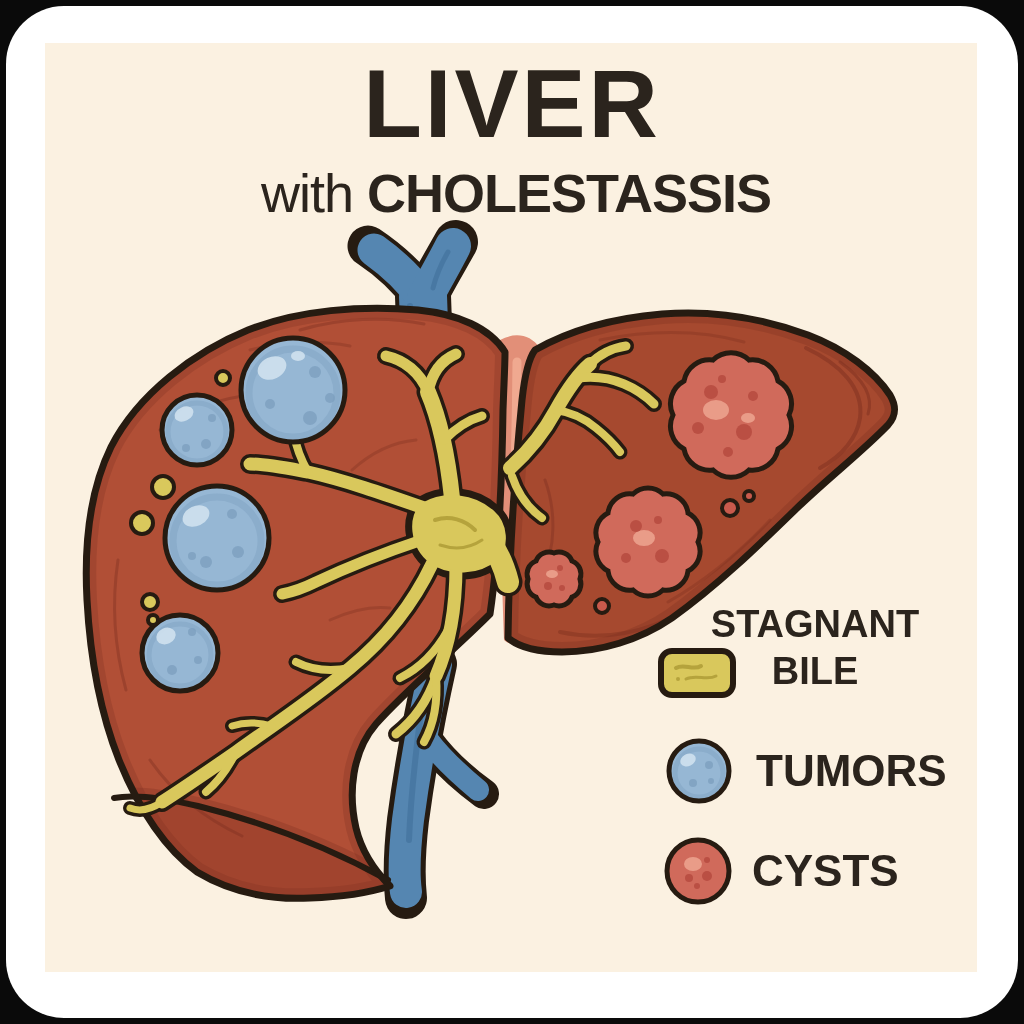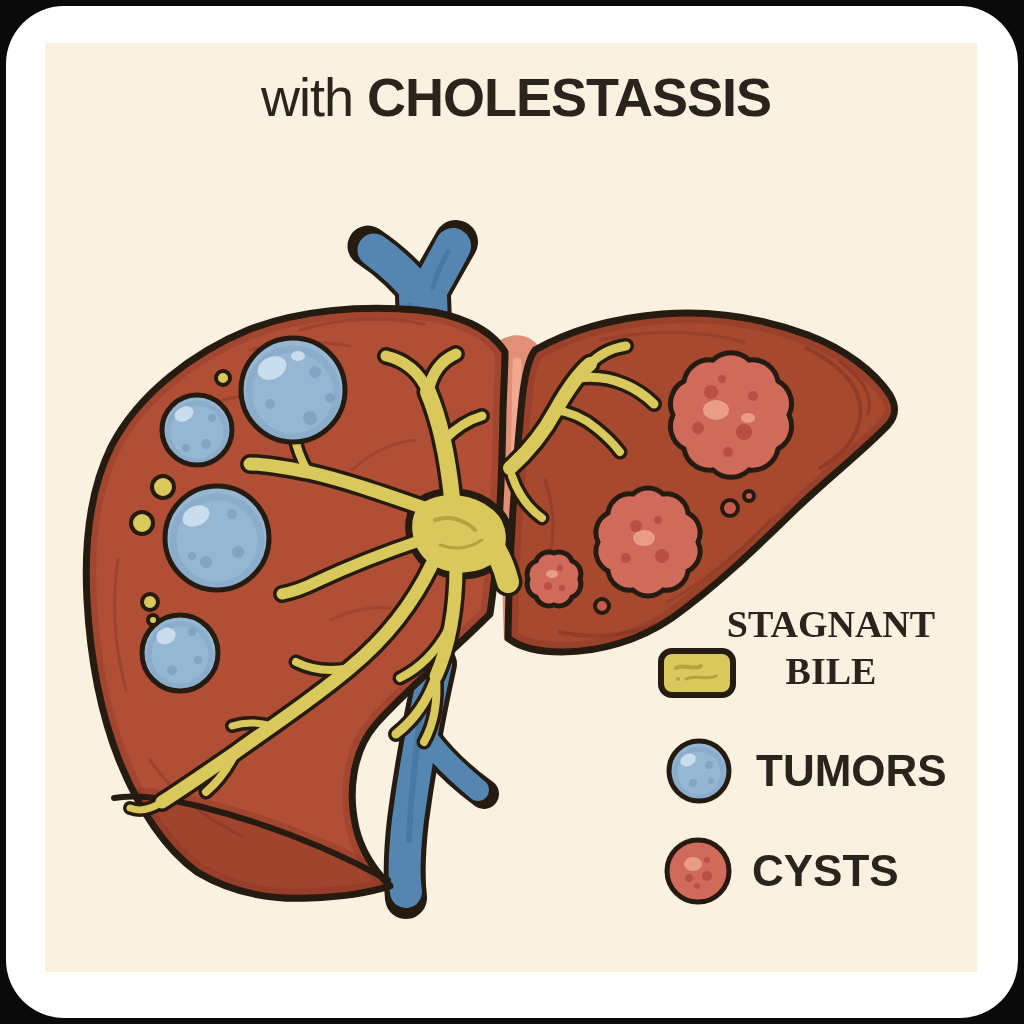--- a/index.html
+++ b/index.html
@@ -9,21 +9,21 @@
   .canvas{position:absolute;top:43px;left:45px;right:47px;bottom:52px;background:var(--canvas-cream,#fbf1e1);}
   .artwork{position:absolute;top:0;left:0;width:1024px;height:1024px;}
 
   .title-block{position:absolute;top:56px;left:0;right:0;text-align:center;color:var(--ink,#2b241d);}
   .title-main{font-size:96px;font-weight:700;letter-spacing:3px;line-height:1;}
   .title-sub{margin-top:14px;font-size:54px;line-height:1;letter-spacing:-1px;padding-left:8px;}
   .title-sub .prefix{font-weight:500;}
   .title-sub .main{font-weight:700;}
 
   .legend-label{position:absolute;color:var(--ink,#2b241d);font-weight:700;}
-  .legend-label.two-line{left:716px;top:601px;width:230px;text-align:center;font-size:38px;line-height:47px;font-family:Liberation Serif, serif;}
+  .legend-label.two-line{left:700px;top:601px;width:230px;text-align:center;font-size:38px;line-height:47px;}
   .legend-label.cysts{left:756px;top:746px;font-size:44px;}
   .legend-label.tumors{left:752px;top:846px;font-size:44px;}
   .legend-icon{position:absolute;}
 
   
   .lobeL{fill:var(--liver-left);} .lobeR{fill:var(--liver-right);}
   .edge{fill:none;stroke:var(--outline);stroke-width:7;stroke-linejoin:round;}
   .rim{fill:none;stroke:var(--liver-rim);stroke-width:20;opacity:.18;}
   .under{fill:var(--liver-shade);opacity:.32;}
   .crease{fill:none;stroke:var(--outline);stroke-width:6;stroke-linecap:round;}
@@ -283,20 +283,21 @@
       </g>
       <g>
         <circle class="dotR" cx="730" cy="508" r="8"></circle>
         <circle class="dotR" cx="749" cy="496" r="5"></circle>
         <circle class="dotR" cx="602" cy="606" r="7"></circle>
       </g>
     </g>
   </svg>
 
   <div class="title-block">
+    <div class="title-main">LIVER</div>
     <div class="title-sub">
       <span class="prefix">with</span>
       <span class="main">CHOLESTASSIS</span>
     </div>
   </div>
 
   <div>
     <svg class="legend-icon" style="left:656px;top:646px;" width="82" height="54" viewBox="0 0 82 54">
       <rect x="5" y="5" width="72" height="44" rx="11" class="hubFill" style="stroke:var(--outline);stroke-width:6;"></rect>
       <path class="bS" stroke-width="4" d="M20,22 C28,17 37,25 45,20"></path>

